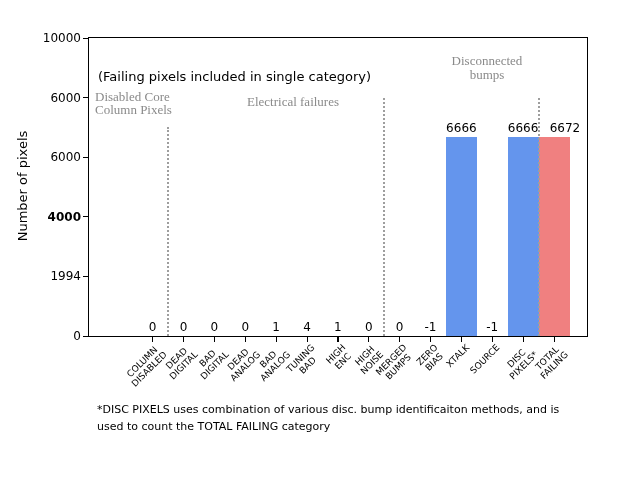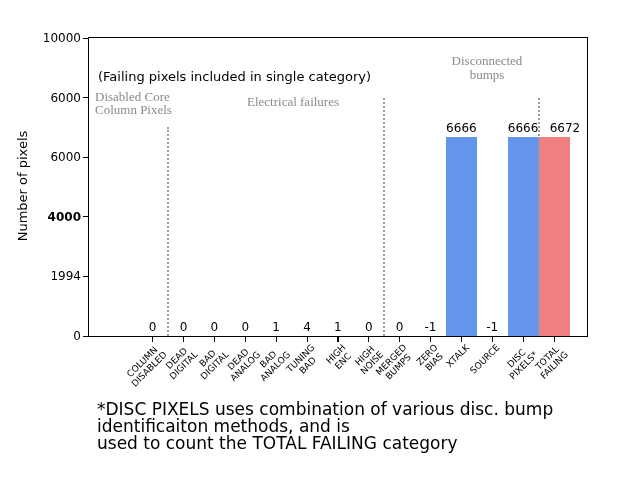--- a/index.html
+++ b/index.html
@@ -19,21 +19,21 @@
   #ann-elec{left:119px;top:57px;width:170px;text-align:center;}
   #ann-disc{left:338px;top:16px;width:120px;text-align:center;line-height:14px;}
   .ytick-label{position:absolute;left:-60px;width:52px;text-align:right;font-size:12px;line-height:14px;}
   .ytick-mark{position:absolute;left:-6px;width:5px;height:1.2px;background:#000;}
   .xtick-mark{position:absolute;top:299px;width:1.2px;height:5px;background:#000;}
   .xtick-label{position:absolute;top:305px;font-size:9px;line-height:9.5px;text-align:center;
                white-space:pre-line;transform:rotate(-45deg);transform-origin:100% 0;}
   .bar{position:absolute;bottom:0;z-index:1;}
   .sep{position:absolute;width:0;border-left:2px dotted #9e9e9e;z-index:2;}
   .vlab{position:absolute;width:60px;text-align:center;font-size:12px;z-index:3;}
-  .footnote{position:absolute;left:97px;top:401px;font-size:17px;line-height:17px;}
+  .footnote{position:absolute;left:97px;top:401px;font-size:11px;line-height:17px;}
 </style>
 </head>
 <body>
 
 <div class="figure">
   <div class="ylab">Number of pixels</div>
 
   <div class="plot" id="plot">
     <div class="ann muted pre" id="ann-dcore">Disabled Core
 Column Pixels</div>

